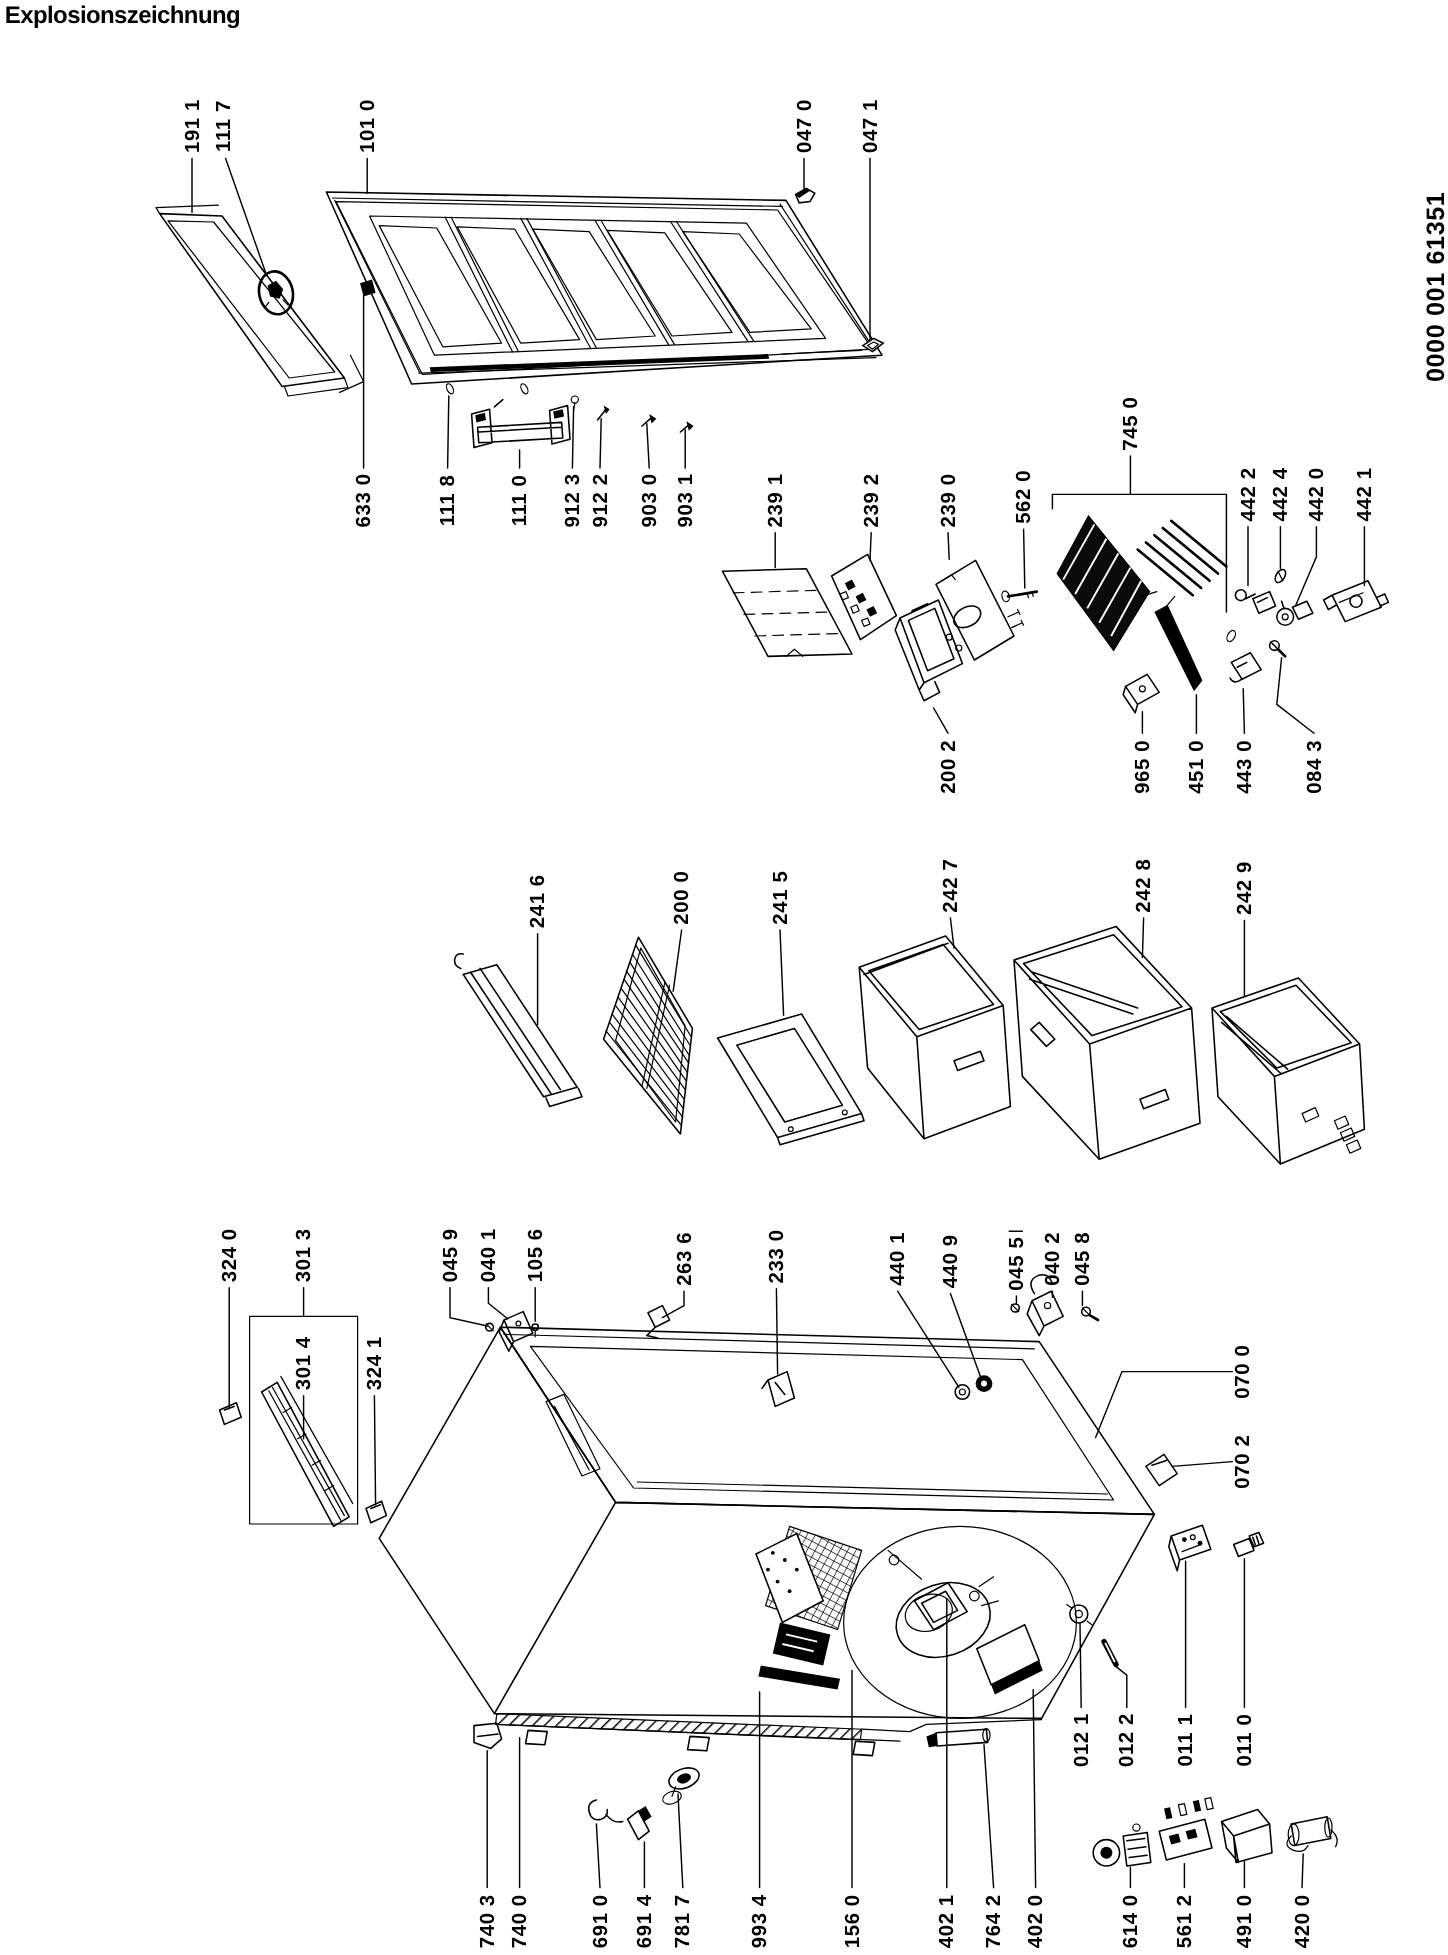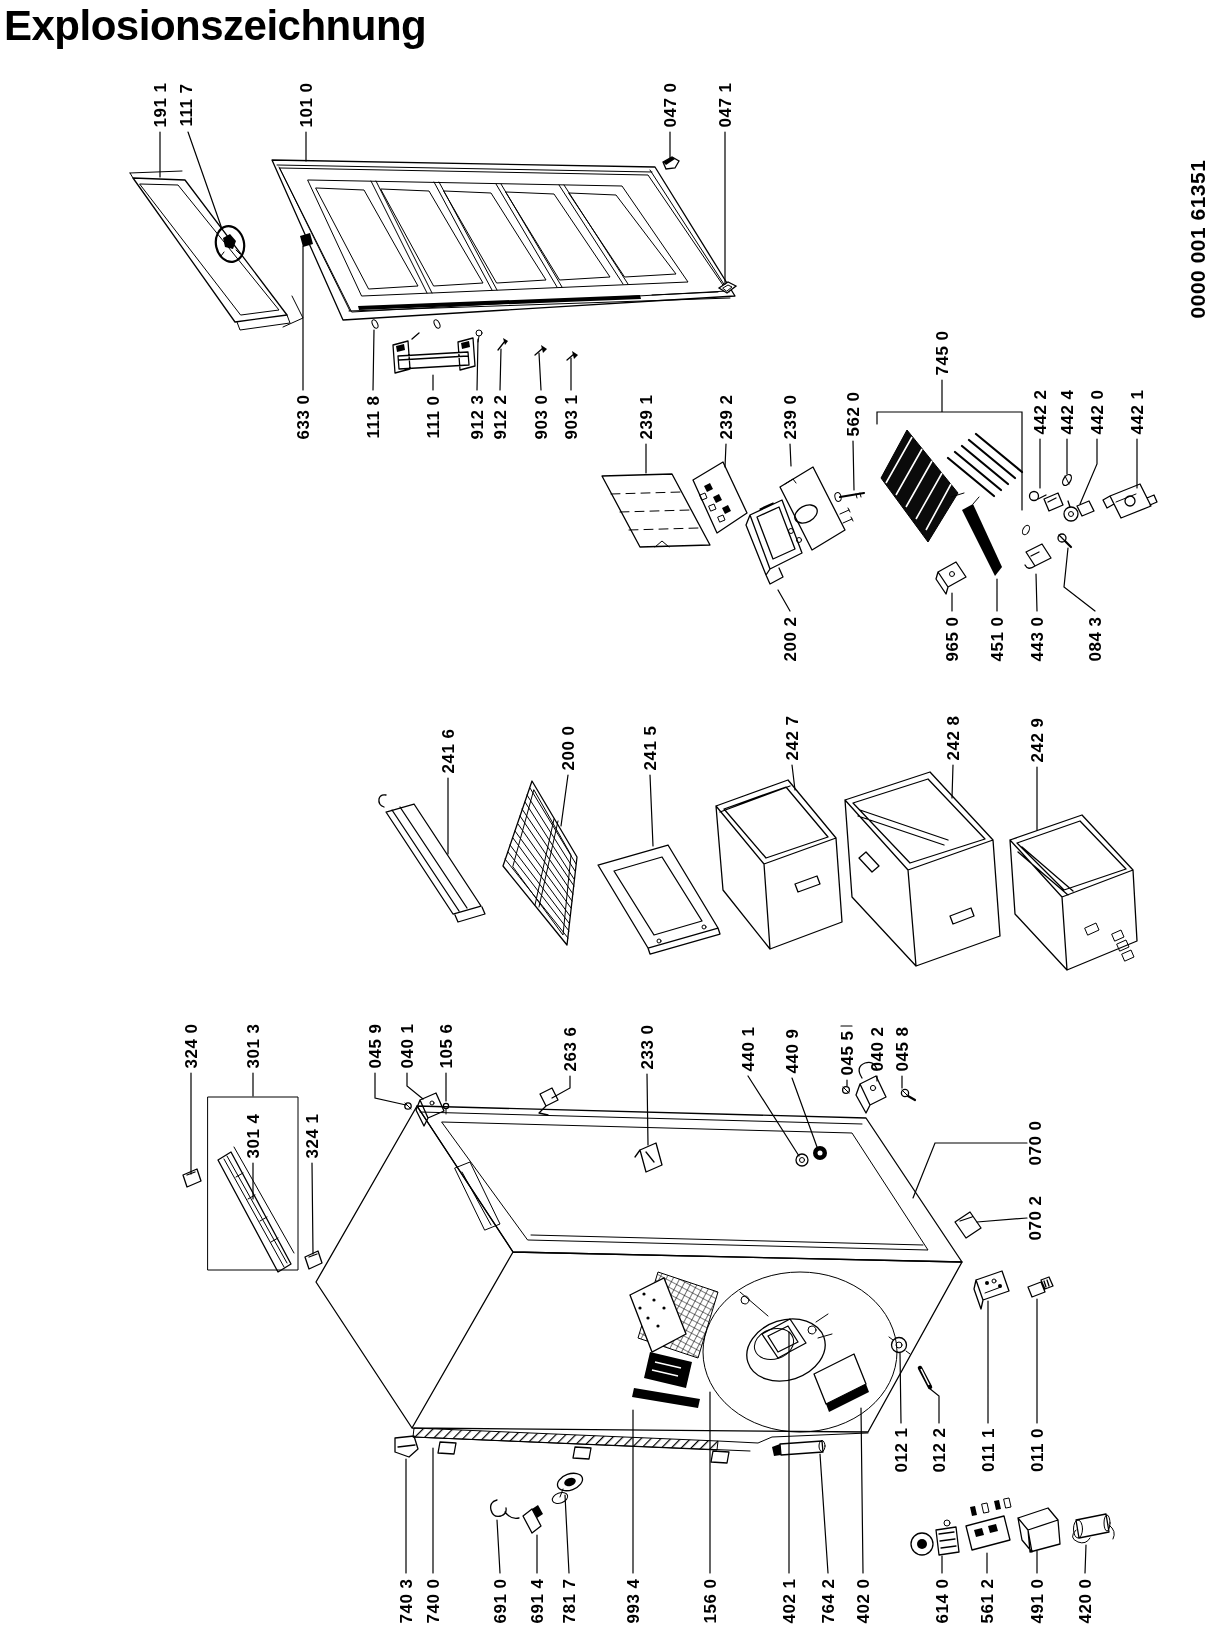--- a/index.html
+++ b/index.html
@@ -1,18 +1,18 @@
 <!DOCTYPE html>
 <html><head>
 <meta charset="utf-8">
 <style>
   html,body{margin:0;padding:0;background:#fff;}
   #page{position:relative;width:1207px;height:1629px;background:#fff;overflow:hidden;
         font-family:"Liberation Sans",sans-serif;}
-  #title{position:absolute;left:4px;top:2px;font-size:42px;font-weight:bold;color:#000;
+  #title{position:absolute;left:4px;top:2px;font-size:20px;font-weight:bold;color:#000;
          letter-spacing:-0.5px;white-space:nowrap;}
   svg{position:absolute;left:0;top:0;}
   .dr{stroke:#000;stroke-width:1.3;fill:none;stroke-linejoin:round;stroke-linecap:round;}
   .t1{stroke-width:1;}
   .w2{stroke-width:2.2;}
   .fb{fill:#000;stroke:none;}
   .fw{fill:#fff;stroke:#000;stroke-width:1.3;}
   .ld{stroke:#000;stroke-width:1.2;fill:none;stroke-linecap:round;}
   .pl{font-family:"Liberation Sans",sans-serif;font-size:17px;font-weight:bold;fill:#000;
       letter-spacing:0.5px;text-anchor:middle;dominant-baseline:central;}

